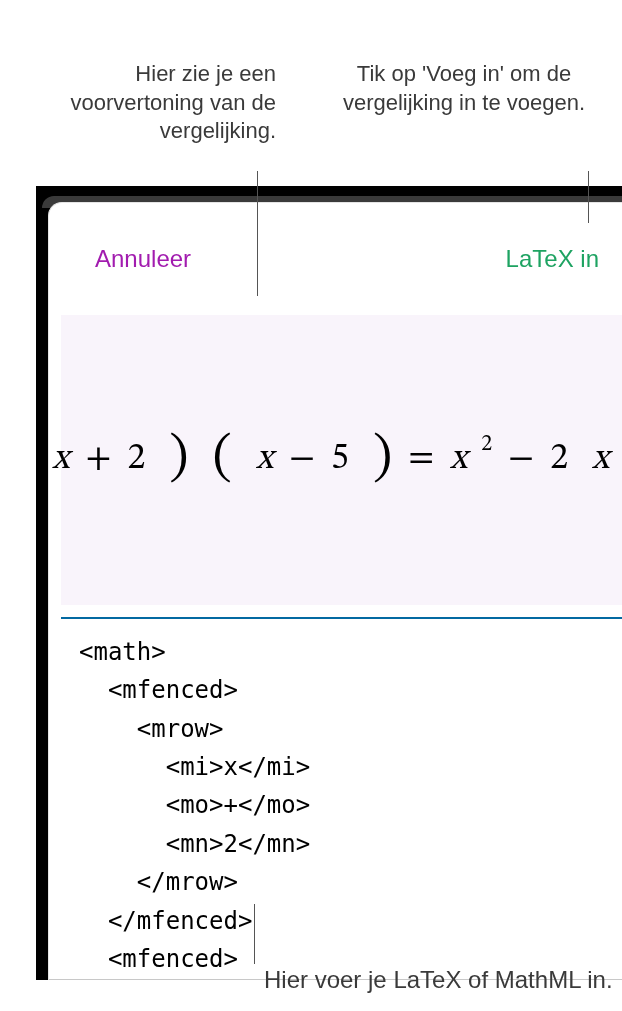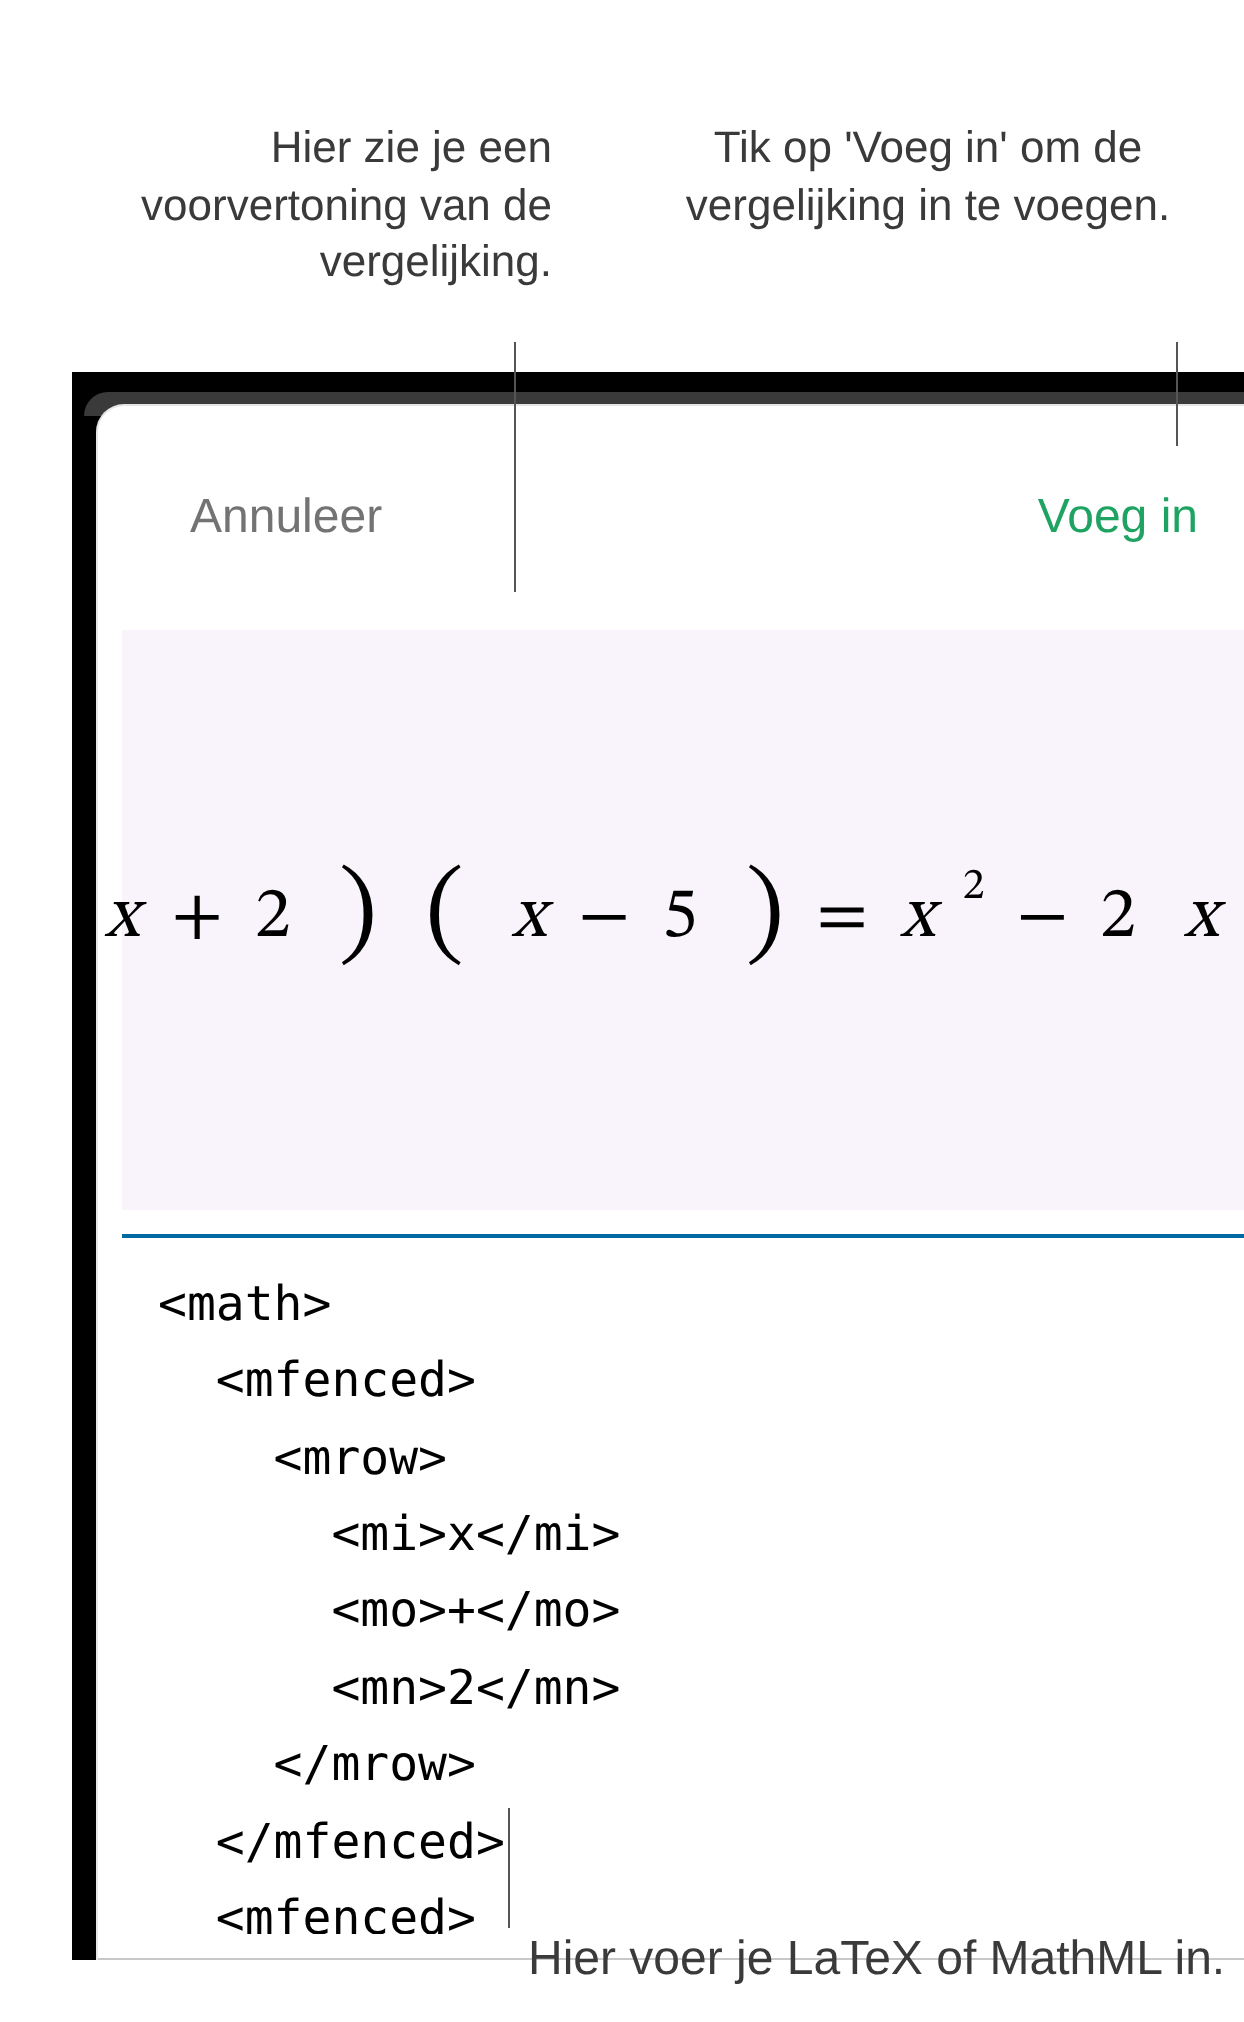--- a/index.html
+++ b/index.html
@@ -70,21 +70,21 @@
       border-bottom: none;
     }
     .sheet-header {
       display: flex;
       align-items: center;
       justify-content: space-between;
       padding: 18px 22px;
       background: #ffffff;
     }
     .cancel-btn {
-      color: #737373;
+      color: #a21caf;
       font-size: 24px;
       font-weight: 400;
       cursor: pointer;
     }
     .sheet-title {
       color: #000;
       font-size: 24px;
       font-weight: 700;
     }
     .insert-btn {
@@ -166,21 +166,21 @@
   <div class="callout-right">Tik op 'Voeg in' om de vergelijking in te voegen.</div>
 </div>
 <div class="callout-line-left"></div>
 <div class="callout-line-right"></div>
 
 <div class="device-frame">
   <div class="sheet-backdrop"></div>
   <div class="sheet">
     <div class="sheet-header">
       <span class="cancel-btn">Annuleer</span>
-      <span class="insert-btn">Voeg in</span>
+      <span class="insert-btn">LaTeX in</span>
     </div>
 
     <div class="preview-area">
       <div class="equation">
         <span class="paren">(</span>
         <span class="mi">x</span>
         <span class="sp">+</span>
         <span>2</span>
         <span class="paren">)</span>
         <span class="paren">(</span>

